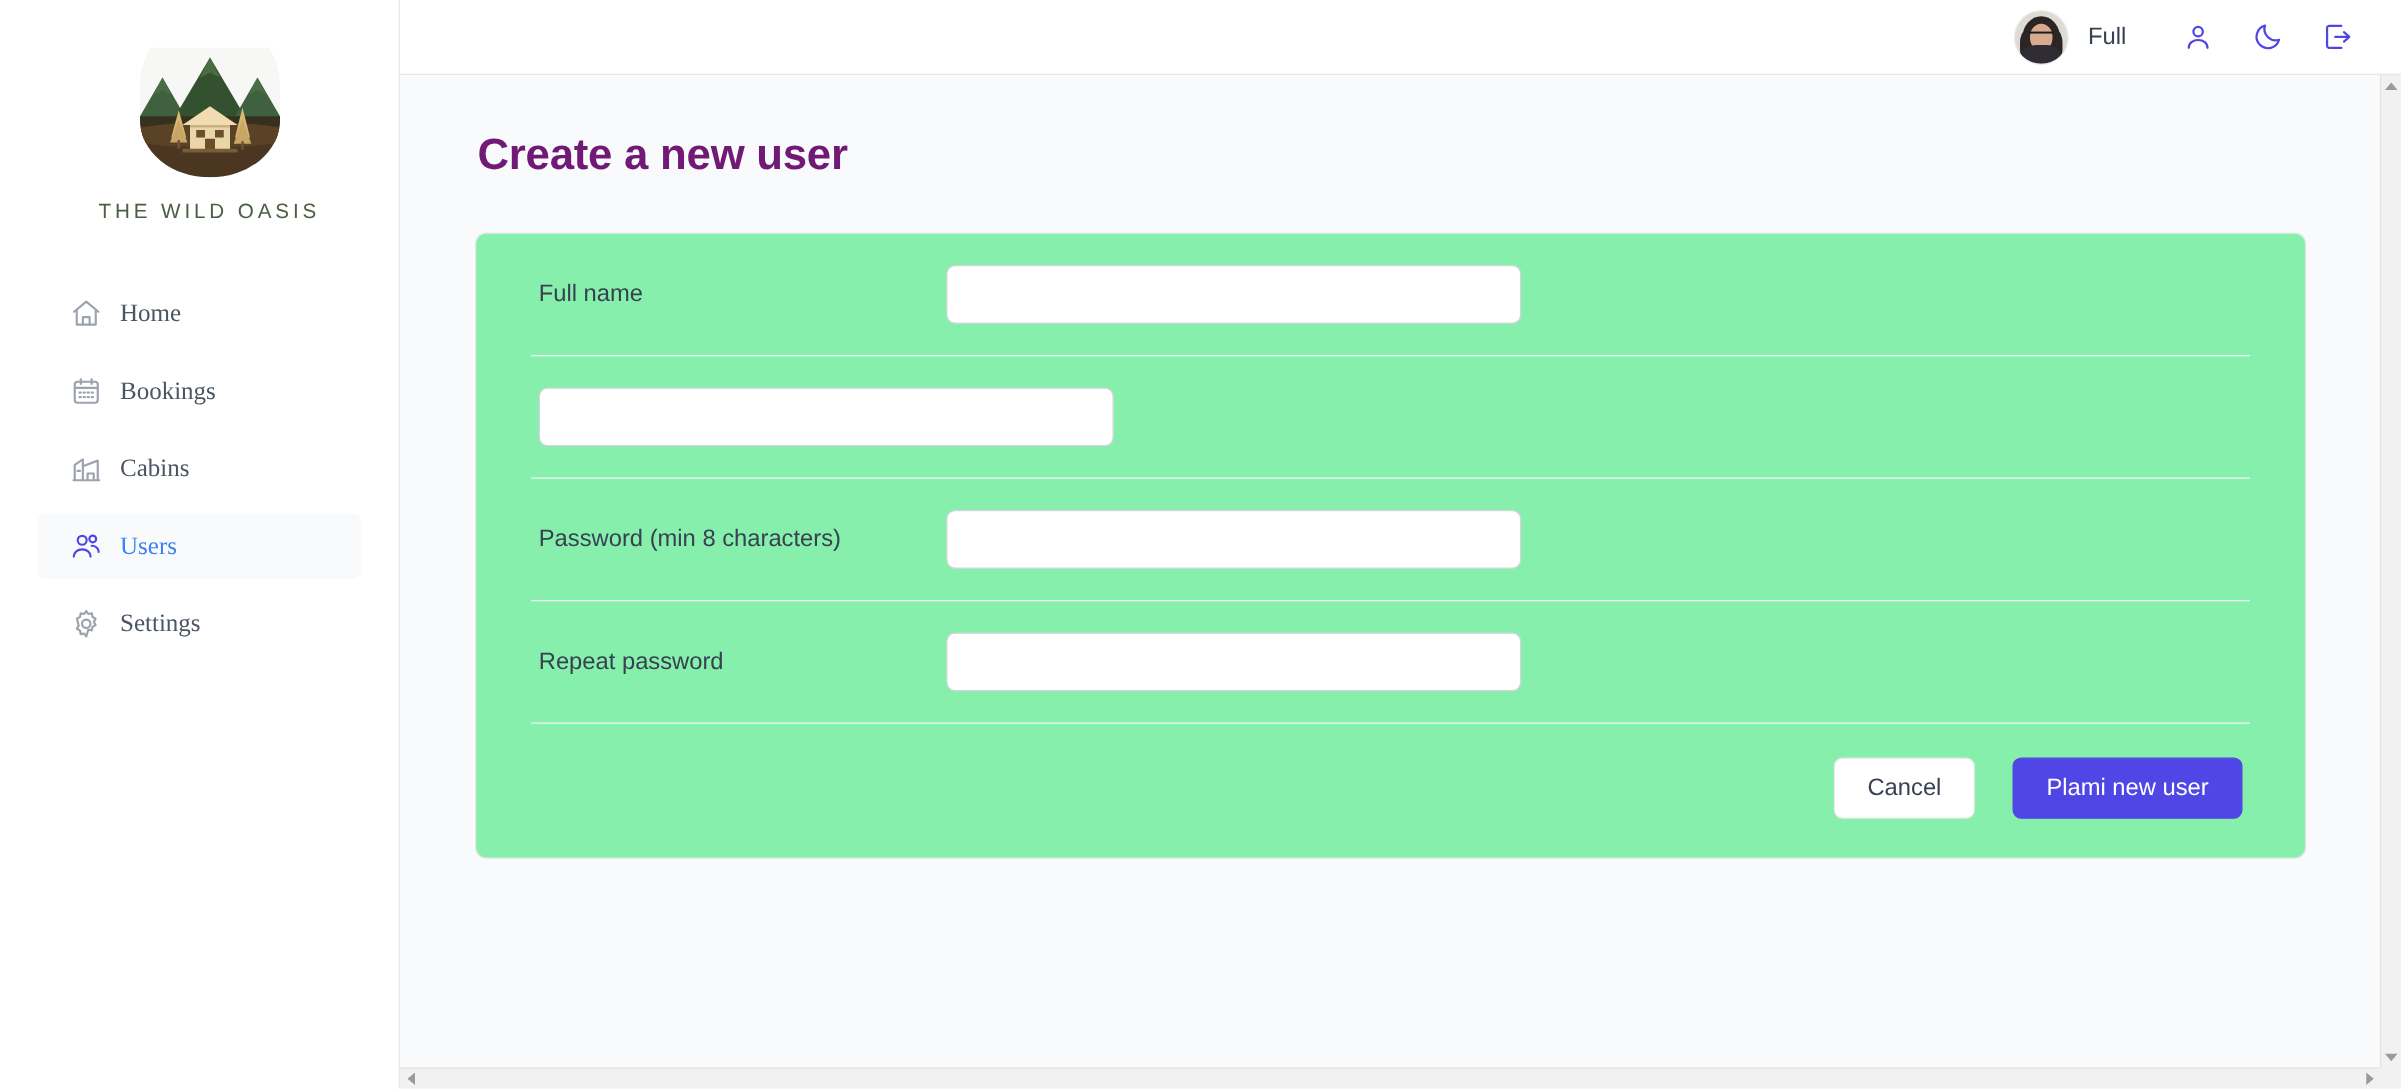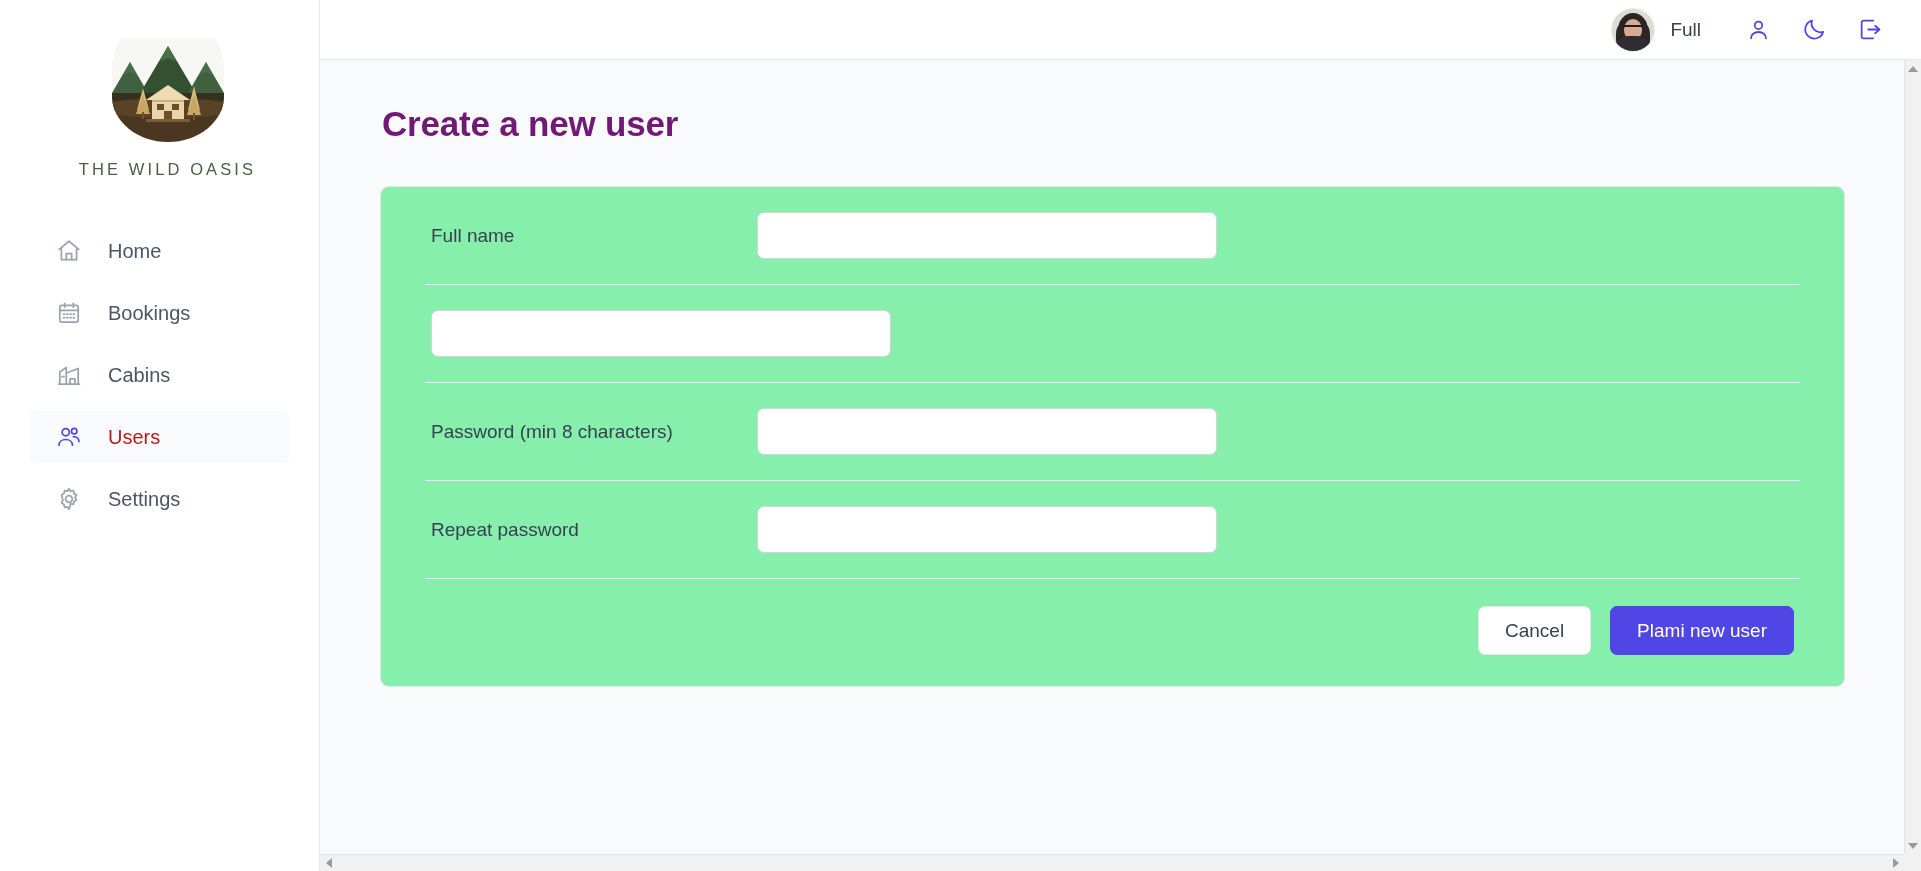--- a/index.html
+++ b/index.html
@@ -57,43 +57,44 @@
   .nav {
     display: flex;
     flex-direction: column;
     gap: 10px;
     padding: 0 30px;
   }
 
   .nav-item {
     display: flex;
     align-items: center;
-    gap: 26px;
+    gap: 14px;
     padding: 13px 26px;
     border-radius: 6px;
     color: #4b5563;
     font-size: 20px;
     cursor: pointer;
     text-decoration: none;
+    font-family: Liberation Serif, serif;
   }
 
   .nav-item .nav-icon {
     width: 26px;
     height: 26px;
     flex: 0 0 26px;
     display: flex;
     align-items: center;
     justify-content: center;
     color: #9ca3af;
   }
   .nav-item .nav-icon svg { width: 26px; height: 26px; display: block; }
 
   .nav-item.active {
     background: #f9fafb;
-    color: #b91c1c;
+    color: #3b82f6;
     font-weight: 500;
   }
   .nav-item.active .nav-icon { color: #4f46e5; }
 
   
   .main {
     display: flex;
     flex-direction: column;
     background: #f9fafb;
     overflow: hidden;
@@ -223,21 +224,21 @@
     padding: 0 14px;
     font-size: 18px;
     color: #374151;
     font-family: "Liberation Sans", sans-serif;
     outline: none;
   }
 
   .form-actions {
     display: flex;
     justify-content: flex-end;
-    gap: 19px;
+    gap: 30px;
     padding: 27px 6px 31px 6px;
   }
 
   .btn {
     font-family: "Liberation Sans", sans-serif;
     font-size: 19px;
     border-radius: 7px;
     padding: 0 26px;
     height: 49px;
     cursor: pointer;

